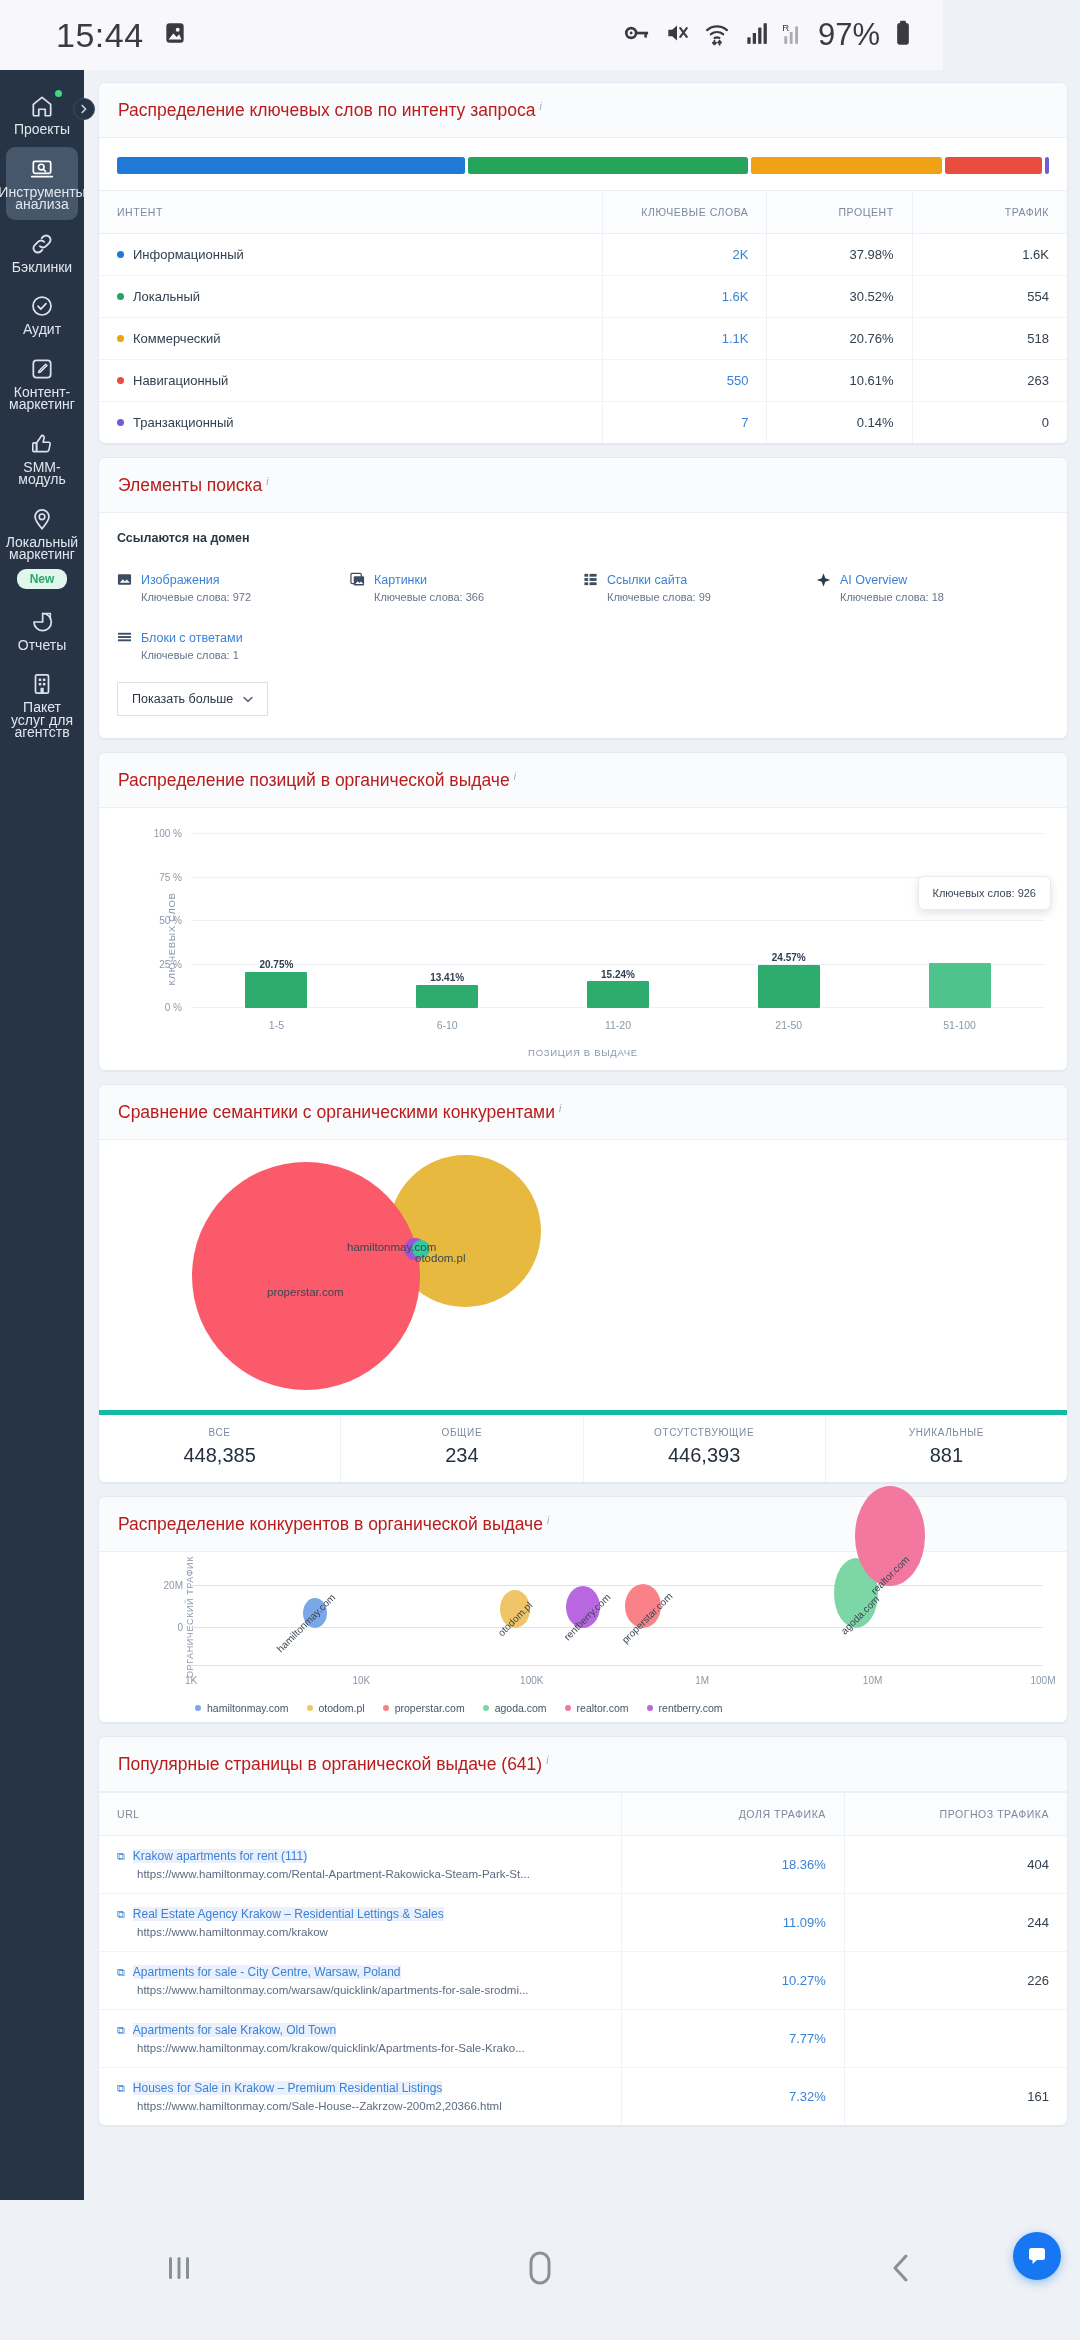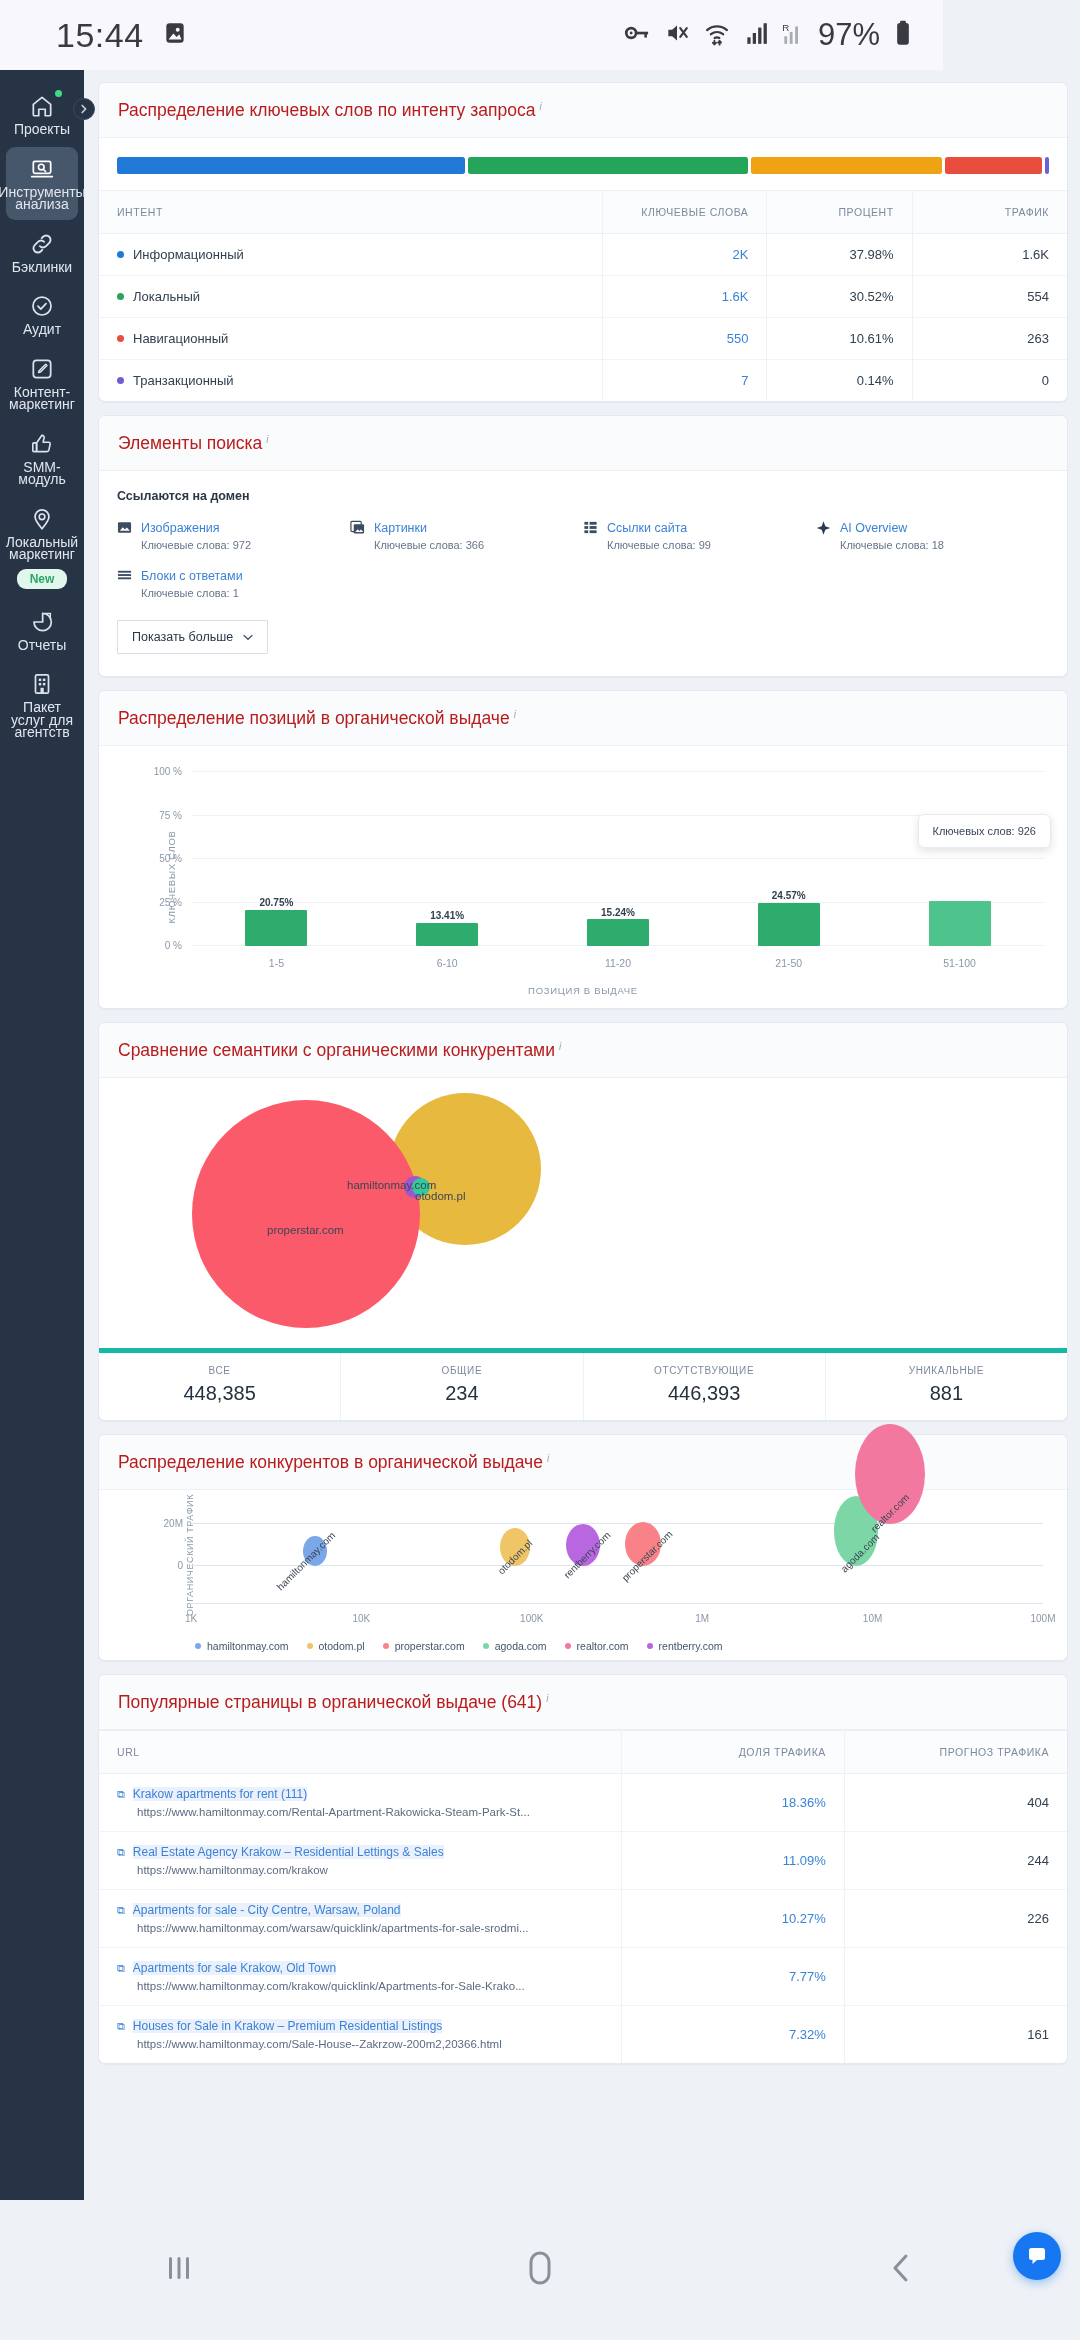--- a/index.html
+++ b/index.html
@@ -90,21 +90,21 @@
   tbody tr:last-child td{border-bottom:none;}
   td.r{text-align:right;}
   td.blue{color:#3b82d6;}
   .bullet{display:inline-block;width:7px;height:7px;border-radius:50%;margin-right:9px;vertical-align:1px;}
   .colsep{border-left:1px solid #eef1f6;}
   
   .se-body{padding:18px 18px 22px;}
   .se-sub{font-size:12.5px;font-weight:bold;color:#2b3745;margin-bottom:17px;}
   .se-grid{display:flex;flex-wrap:wrap;}
   .se-item{width:25%;margin-bottom:17px;}
-  .se-row{display:flex;align-items:center;gap:9px;}
+  .se-row{display:flex;align-items:center;gap:9px;margin-top:10px;}
   .se-name{font-size:12.5px;color:#3b82d6;}
   .se-kw{font-size:11px;color:#66748a;margin-top:4px;margin-left:24px;}
   .se-ico{width:15px;height:15px;color:#3d4d61;display:flex;align-items:center;justify-content:center;}
   .show-more{
     margin-top:4px;display:inline-flex;align-items:center;gap:10px;
     border:1px solid #d7dee8;border-radius:1px;padding:9px 14px;font-size:12.5px;color:#2b3745;background:#fff;
   }
   
   .bar-body{padding:22px 18px 16px;position:relative;height:262px;}
   .bc-plot{position:absolute;left:92px;right:22px;top:26px;bottom:62px;}
@@ -380,20 +380,26 @@
             <td class="r colsep">37.98%</td>
             <td class="r colsep">1.6K</td>
           </tr>
           <tr>
             <td><span class="bullet" style="background:#25a55a"></span><span>Локальный</span></td>
             <td class="r blue colsep">1.6K</td>
             <td class="r colsep">30.52%</td>
             <td class="r colsep">554</td>
           </tr>
           <tr>
+            <td><span class="bullet" style="background:#f0a215"></span><span>Коммерческий</span></td>
+            <td class="r blue colsep">1.1K</td>
+            <td class="r colsep">20.76%</td>
+            <td class="r colsep">518</td>
+          </tr>
+          <tr>
             <td><span class="bullet" style="background:#e84d3d"></span><span>Навигационный</span></td>
             <td class="r blue colsep">550</td>
             <td class="r colsep">10.61%</td>
             <td class="r colsep">263</td>
           </tr>
           <tr>
             <td><span class="bullet" style="background:#6b5ed6"></span><span>Транзакционный</span></td>
             <td class="r blue colsep">7</td>
             <td class="r colsep">0.14%</td>
             <td class="r colsep">0</td>

